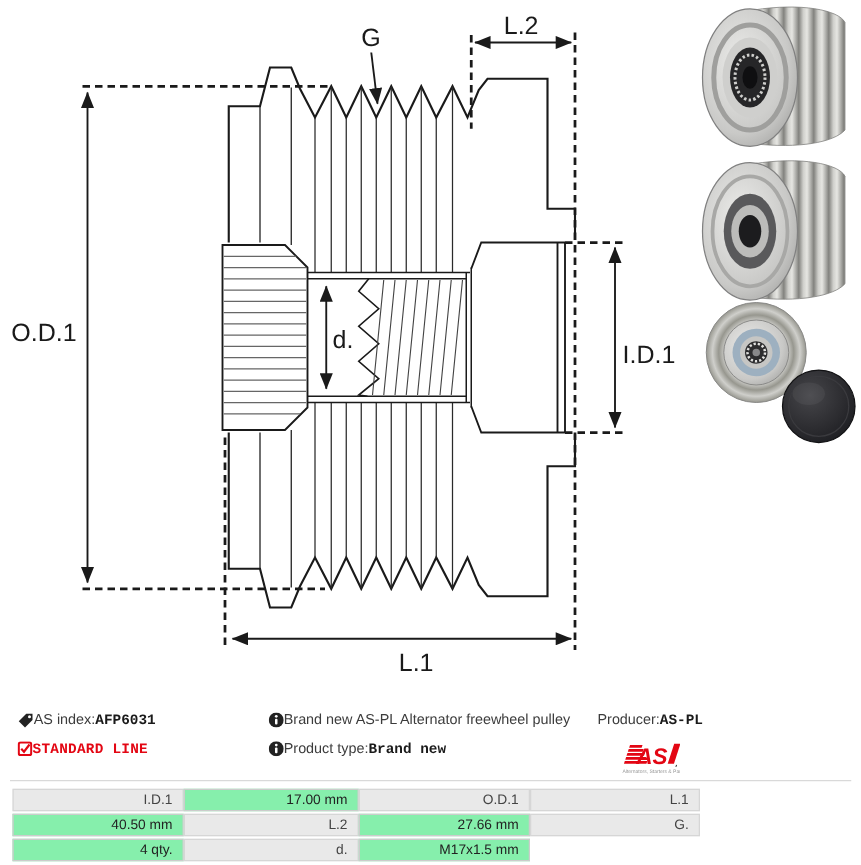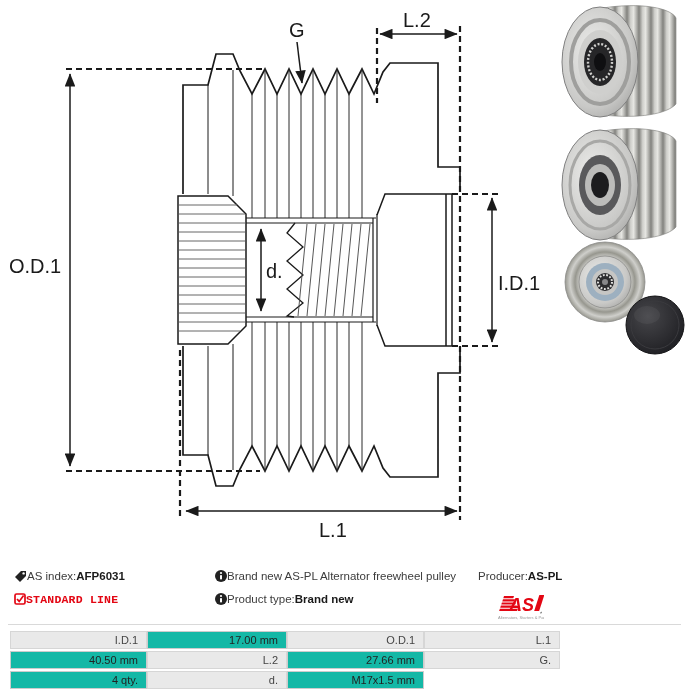--- a/index.html
+++ b/index.html
@@ -11,32 +11,32 @@
   #photos{position:absolute;left:555px;top:0;}
 
   
   #infobar{position:absolute;left:0;top:570px;width:689px;height:54px;font-size:11.5px;}
   .info-col{position:absolute;top:0;}
   #info-col1{left:14px;width:190px;}
   #info-col2{left:215px;width:260px;}
   #info-col3{left:478px;width:84px;}
   .info-row{display:flex;gap:0;height:16px;margin-bottom:7px;white-space:nowrap;}
   .info-row .txt{color:#3c3c3c;}
-  .info-row b{color:#1a1a1a;}
+  .info-row b{color:#1a1a1a;font-family:Liberation Mono, monospace;}
   .red-bold{color:#e30613;font-weight:bold;letter-spacing:.2px;font-family:Liberation Mono, monospace;}
   #divider{position:absolute;left:8px;top:624px;width:673px;height:1px;background:#d9d9d9;}
   .logo-wrap{display:flex;justify-content:center;margin-top:1px;}
 
   
   #spec-table{position:absolute;left:10px;top:631px;width:550px;
     display:grid;grid-template-columns:137px 140px 137px 136px;grid-auto-rows:18px;row-gap:2px;}
   .cell{border:1px solid #cccccc;font-size:11px;line-height:17px;text-align:right;
         padding-right:8px;box-sizing:border-box;overflow:hidden;}
   .cell.lbl{background:#e9e9e9;color:#444;border-color:#d6d6d6;}
-  .cell.val{background:#14b8a6;color:#222;}
+  .cell.val{background:#86efac;color:#222;}
 </style>
 </head>
 <body>
 
 <svg id="drawing" width="560" height="560" viewBox="0 0 560 560">
   <defs>
     <marker id="ah" viewBox="0 0 10 8" refX="9.5" refY="4" markerWidth="9" markerHeight="7" orient="auto-start-reverse">
         <path d="M0,0 L10,4 L0,8 Z" fill="#1a1a1a"></path>
       </marker>
   </defs>

